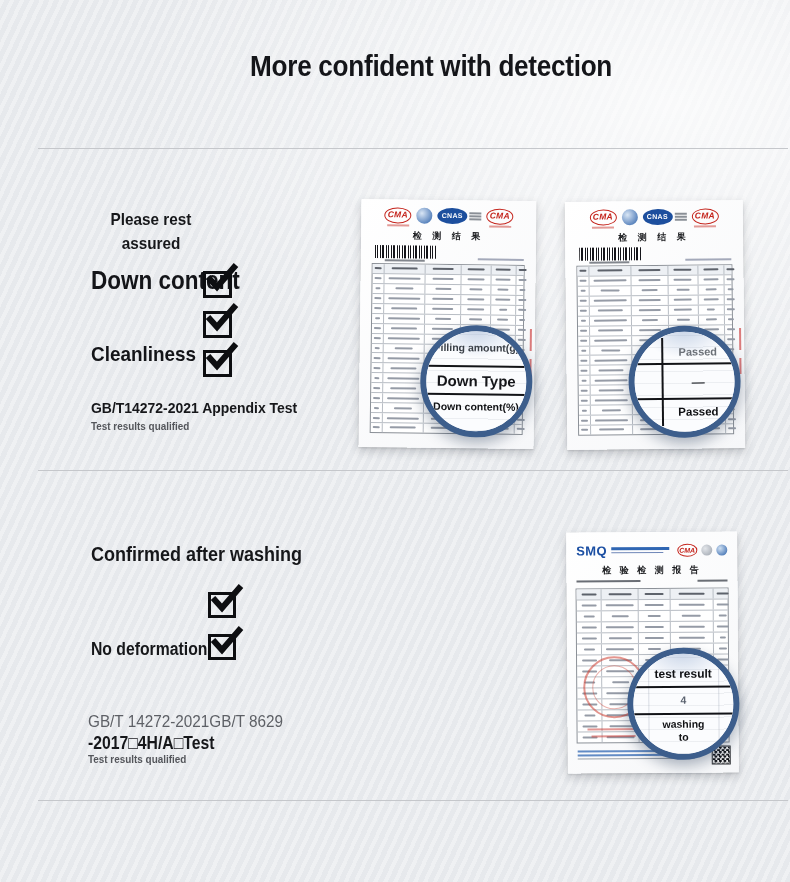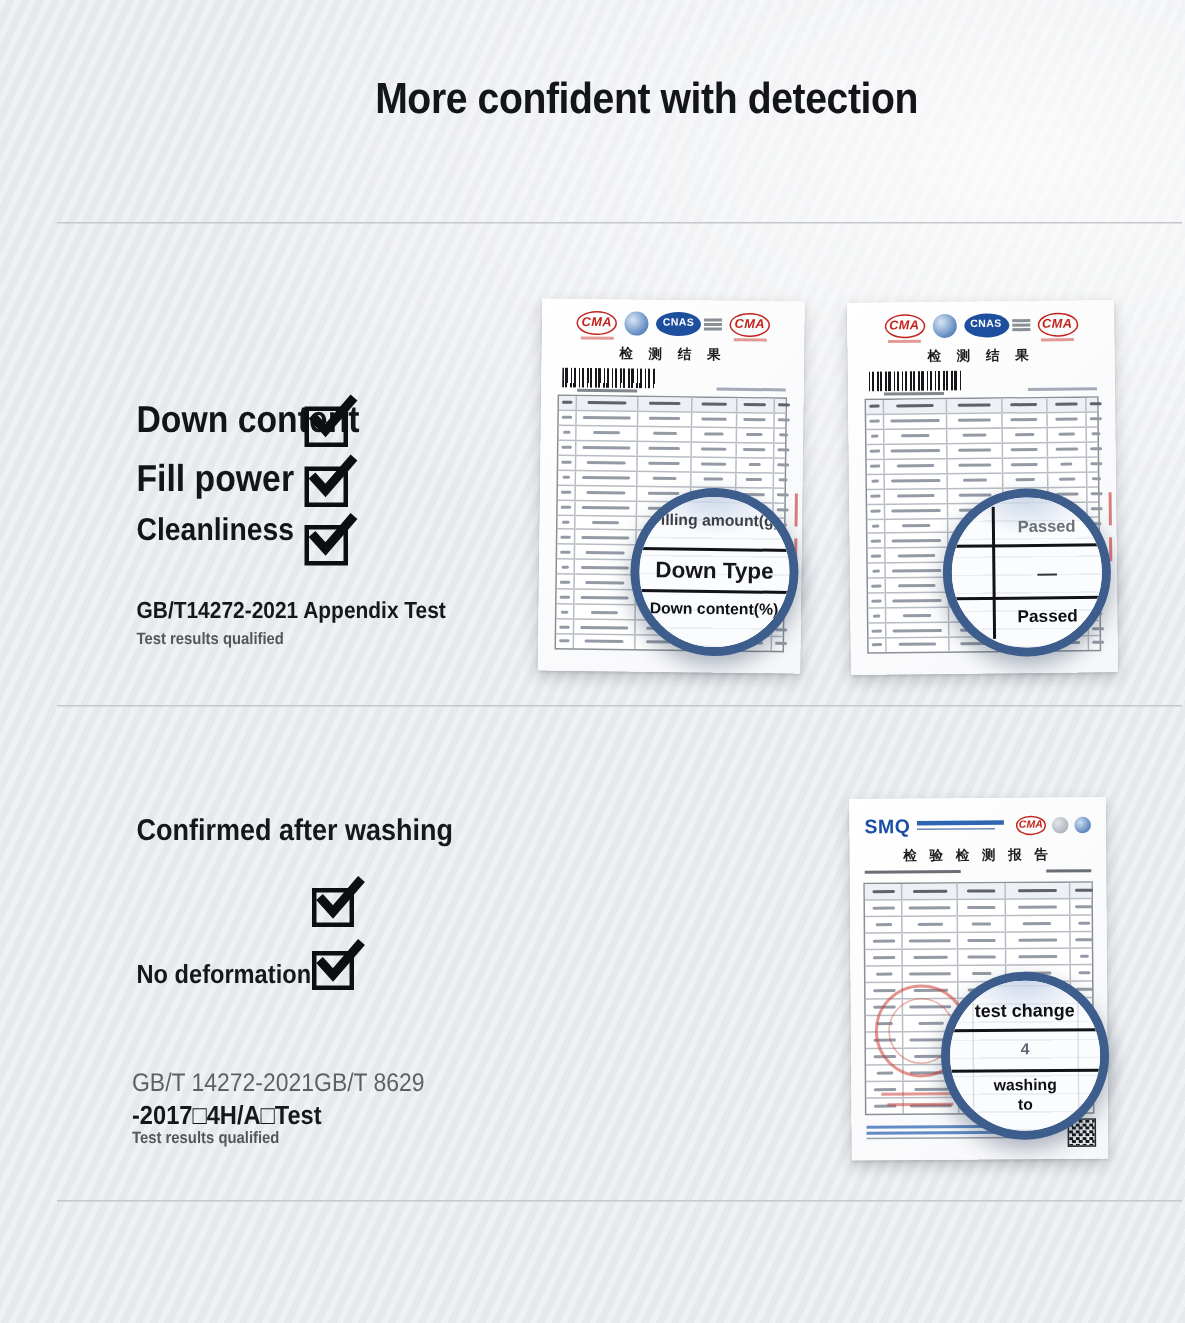--- a/index.html
+++ b/index.html
@@ -150,29 +150,29 @@
 </style>
 </head>
 <body>
 
 <div class="stage">
 
   <div class="abs title"><span class="cond">More confident with detection</span></div>
 
   <div class="abs divider d1"></div>
 
+  <div class="abs assured-head"><span class="cond">Please rest assured</span></div>
 
   <div class="abs item-label lab1"><span class="condL">Down content</span></div>
   <span class="chk c1">
       <svg viewBox="0 0 34 32">
         <path d="M4 15 L13 25 L32 3"></path>
       </svg>
     </span>
 
-  <div class="abs item-label lab2"><span class="condL">Fill power</span></div>
   <span class="chk c2">
       <svg viewBox="0 0 34 32">
         <path d="M4 15 L13 25 L32 3"></path>
       </svg>
     </span>
 
   <div class="abs item-label lab3"><span class="condL">Cleanliness</span></div>
   <span class="chk c3">
       <svg viewBox="0 0 34 32">
         <path d="M4 15 L13 25 L32 3"></path>
@@ -1231,21 +1231,21 @@
     <div class="bluefoot">
         <i></i>
         <i></i>
         <i></i>
       </div>
     <div class="qr"></div>
     <div class="mag mag3">
       <div class="inner">
         <span class="m3vl v1"></span>
           <span class="m3vl v2"></span>
-        <div class="mtext m3a">test change</div>
+        <div class="mtext m3a">test result</div>
         <div class="mline m3line1"></div>
         <div class="mtext m3b">4</div>
         <div class="mline m3line2"></div>
         <div class="mtext m3c">washing</div>
         <div class="mtext m3d">to</div>
       </div>
     </div>
   </div>
 
   <div class="abs divider d3"></div>

